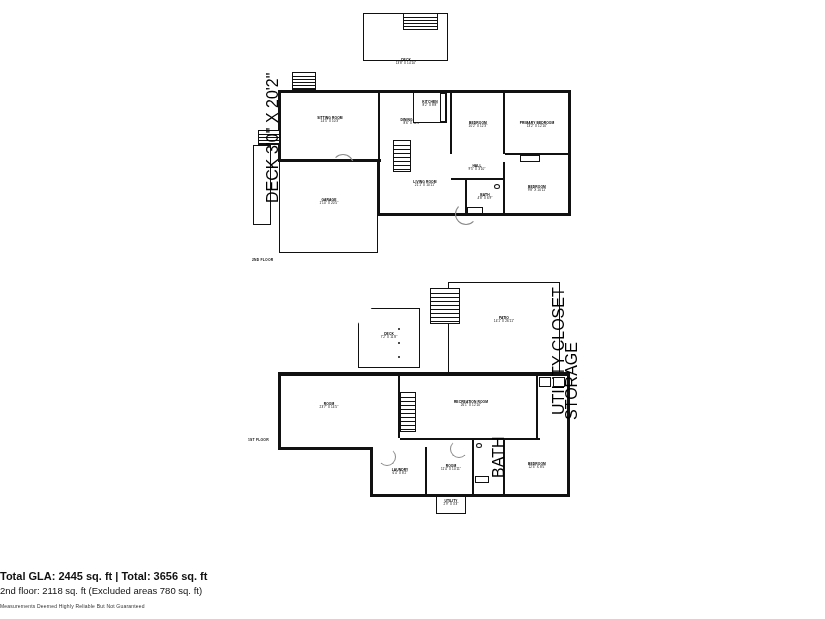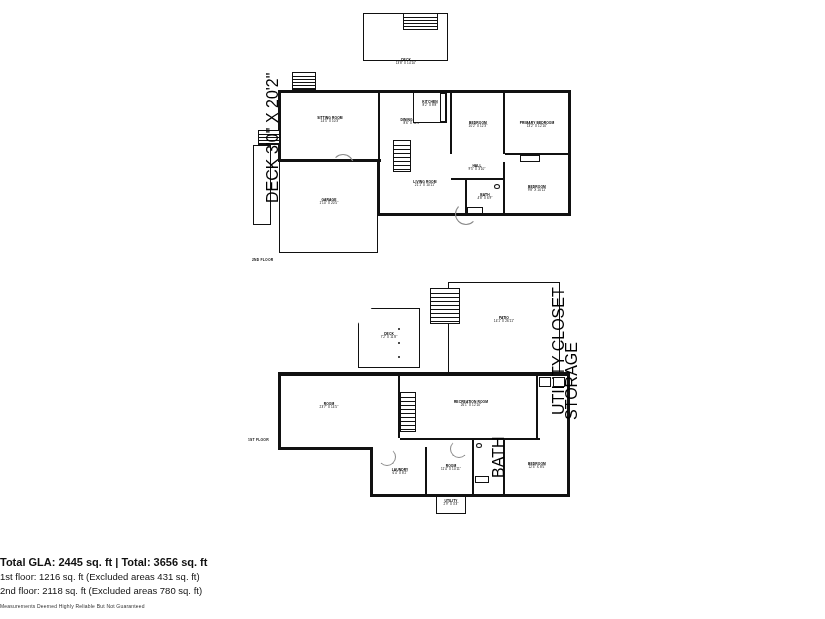--- a/index.html
+++ b/index.html
@@ -355,18 +355,17 @@
     </div>
 
     <div class="arc" style="left:200px; top:160px; width:18px; height:18px; border-color:#8a8a8a; border-right-color:transparent; border-top-color:transparent;"></div>
     <div class="arc" style="left:128px; top:168px; width:18px; height:18px; border-color:#8a8a8a; border-left-color:transparent; border-top-color:transparent;"></div>
 
     <div class="floor-tag" style="left:28px; top:158px; transform:translateX(-30px);">1ST FLOOR</div>
   </div>
 
   <div id="summary">
     <div class="gla">Total GLA: 2445 sq. ft  |  Total: 3656 sq. ft</div>
-    <div class="line">1st floor: 1216 sq. ft (Excluded areas 431 sq. ft)</div>
     <div class="line">2nd floor: 2118 sq. ft (Excluded areas 780 sq. ft)</div>
     <div class="disclaimer">Measurements Deemed Highly Reliable But Not Guaranteed</div>
   </div>
 
 </div>
 
 </body></html>

